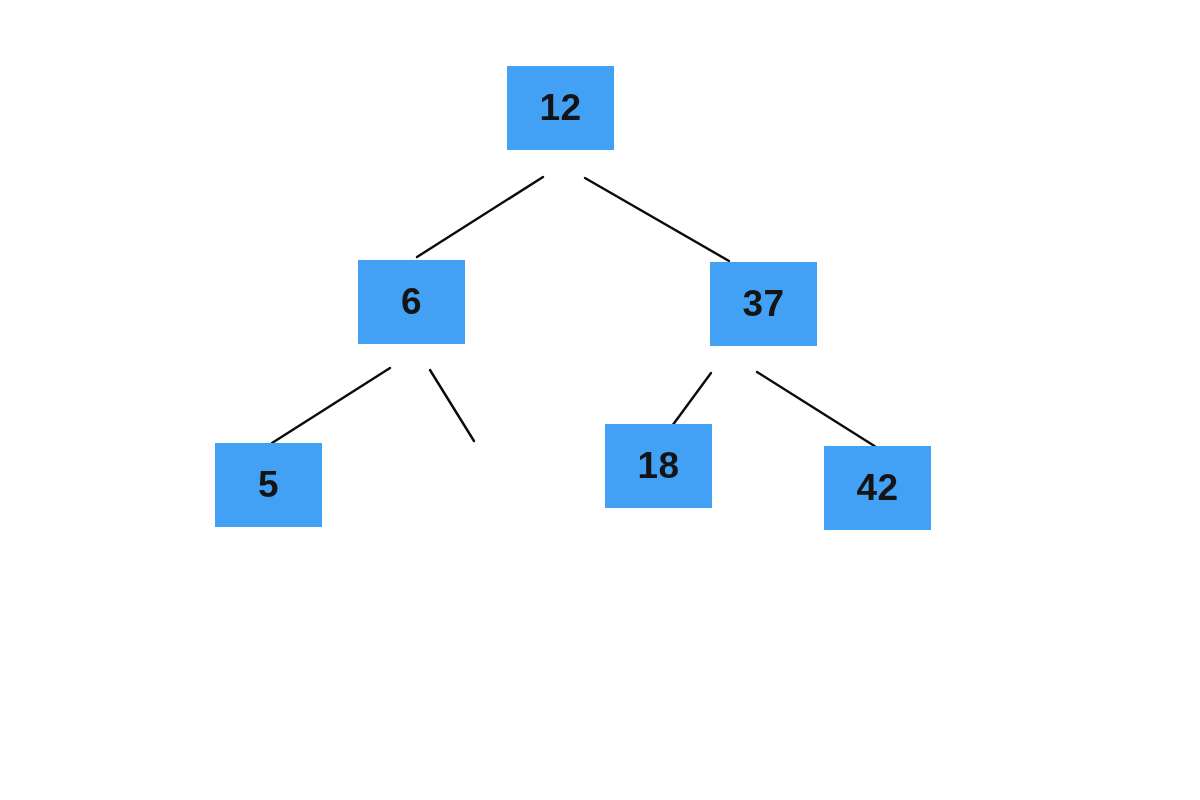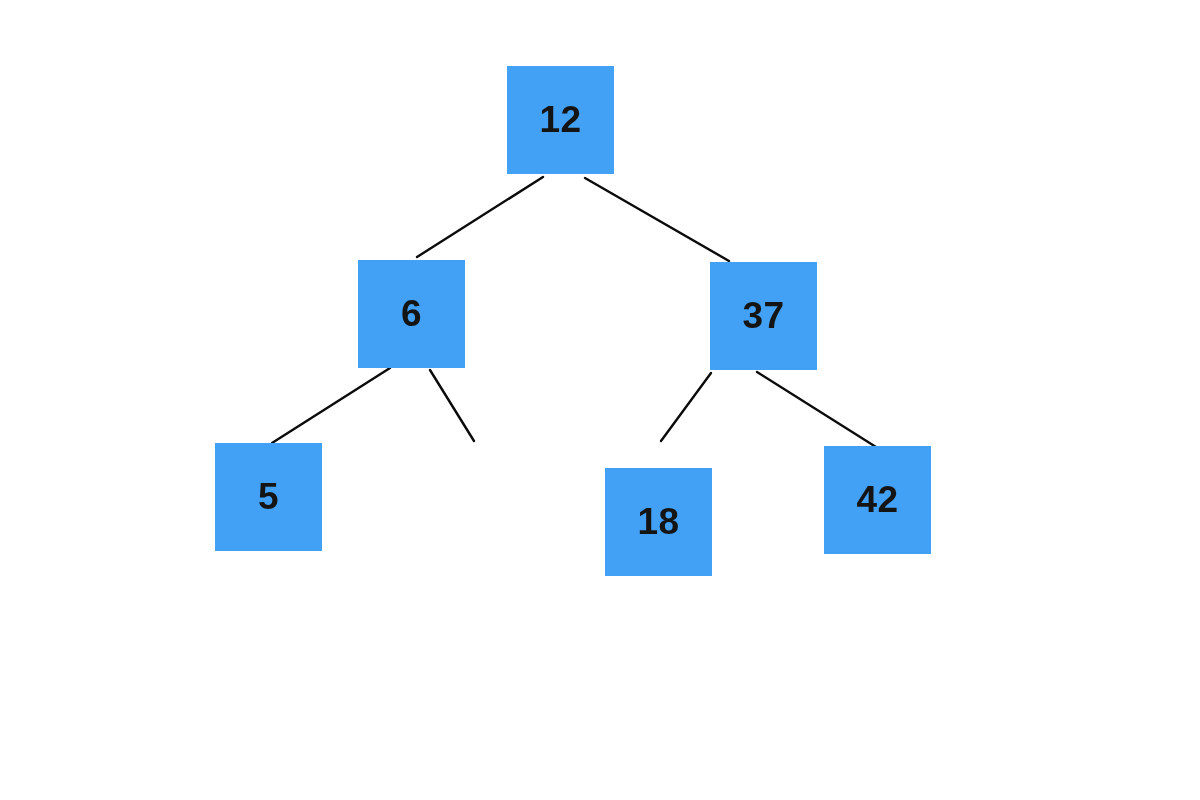--- a/index.html
+++ b/index.html
@@ -26,40 +26,40 @@
     width: 1200px; height: 800px;
     pointer-events: none;
   }
   .edges-svg line {
     stroke: var(--edge-color);
     stroke-width: 2.4;
     stroke-linecap: round;
   }
   .tree-node {
     position: absolute;
-    width: 107px; height: 108px;
+    width: 107px; height: 84px;
     background: var(--node-color);
     display: flex;
     align-items: center;
     justify-content: center;
     text-align: right;
   }
   .tree-node .node-value {
     font-size: 37px;
     font-weight: 700;
     color: var(--text-color);
     letter-spacing: 0.5px;
   }
   
   .pos-root        { left: 507px; top:  66px; }
   .pos-left        { left: 358px; top: 260px; }
   .pos-right       { left: 670px; top: 262px; margin-left: 40px; }
   .pos-left-left   { left: 215px; top: 443px; }
   .pos-left-right  { left: 420px; top: 443px; }
-  .pos-right-left  { left: 605px; top: 468px; }
+  .pos-right-left  { left: 605px; top: 424px; }
   .pos-right-right { left: 824px; top: 446px; }
 </style>
 </head>
 <body>
 
 <div class="canvas">
 
   <svg class="edges-svg" viewBox="0 0 1200 800" xmlns="http://www.w3.org/2000/svg">
     <line x1="543" y1="177" x2="417" y2="257"></line>
     <line x1="585" y1="178" x2="729" y2="261"></line>

